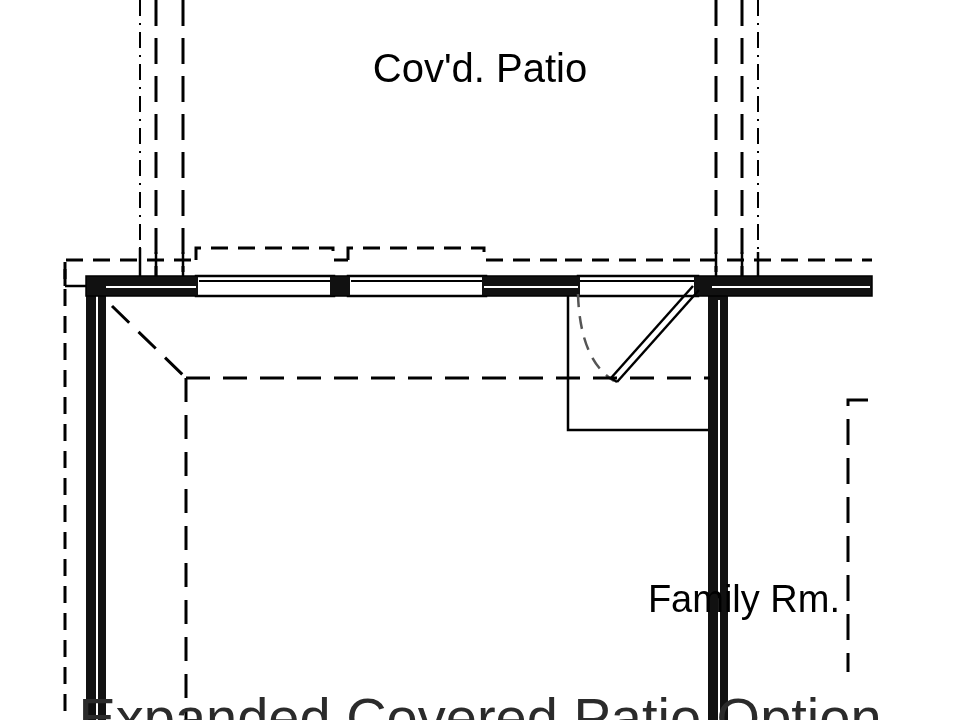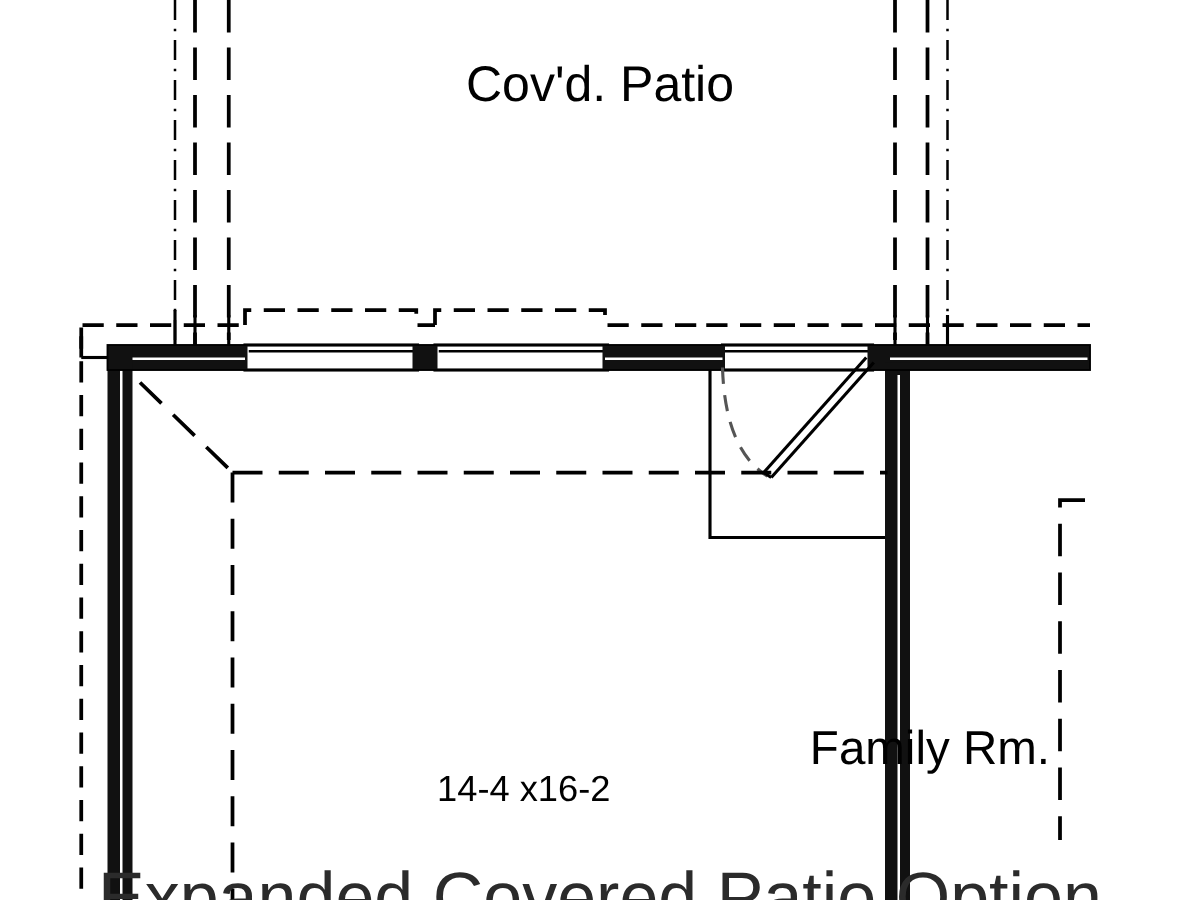--- a/index.html
+++ b/index.html
@@ -165,17 +165,16 @@
     <g fill="none" stroke="#000" stroke-width="3">
       <path d="M 868 400 L 848 400 L 848 672" stroke-dasharray="26 13"></path>
     </g>
 
   </svg>
 
   <div class="room-label" id="label-covd-patio">Cov'd. Patio</div>
 
   <div class="room-label" id="label-family-rm">Family Rm.</div>
 
-  <div class="room-label" id="label-family-dims">14-4 x16-2</div>
 
   <div class="room-label" id="label-bottom-title">Expanded Covered Patio Option</div>
 
 </div>
 
 </body></html>

